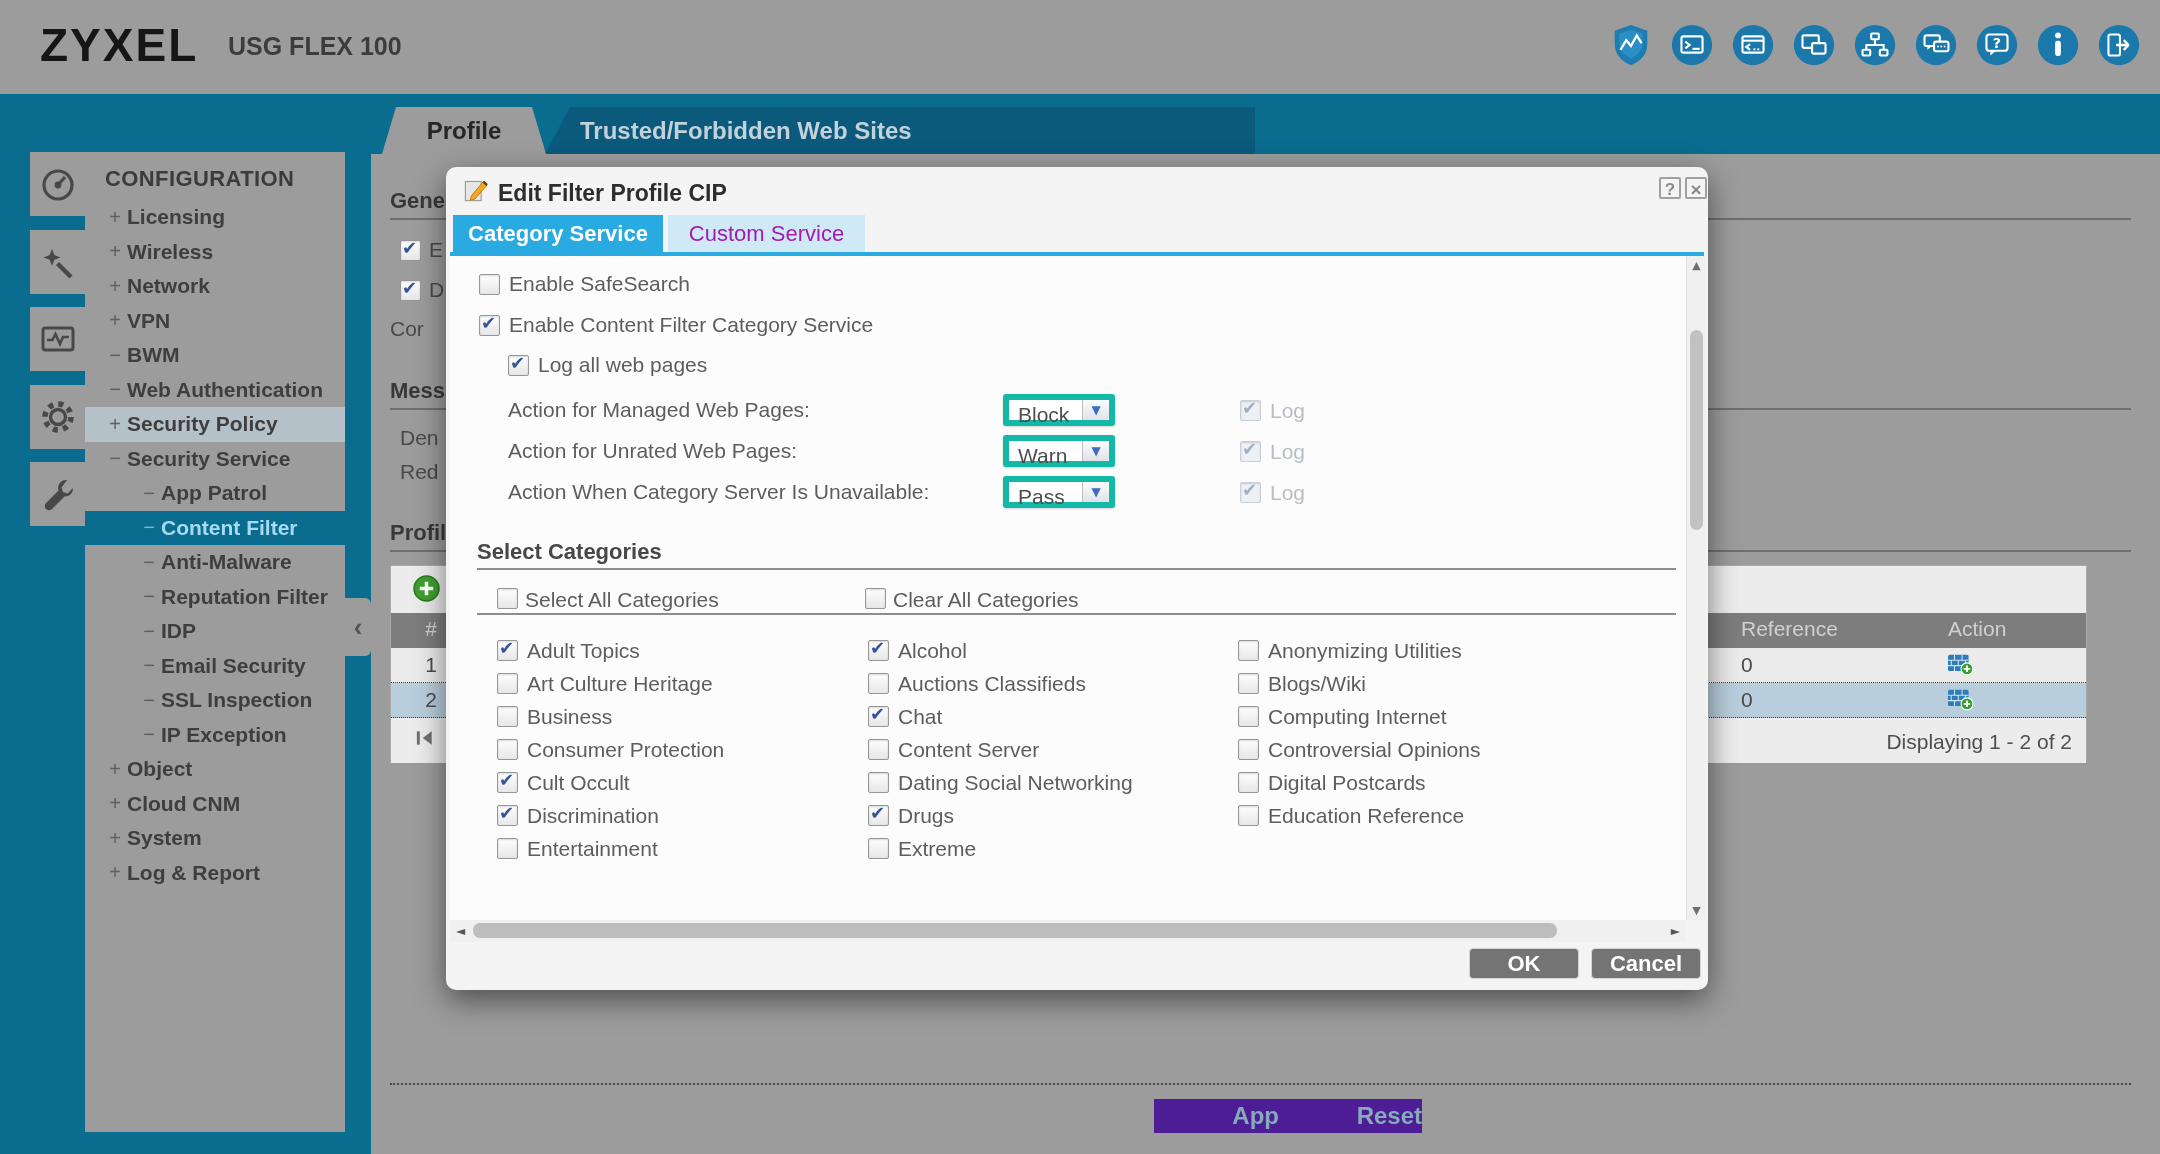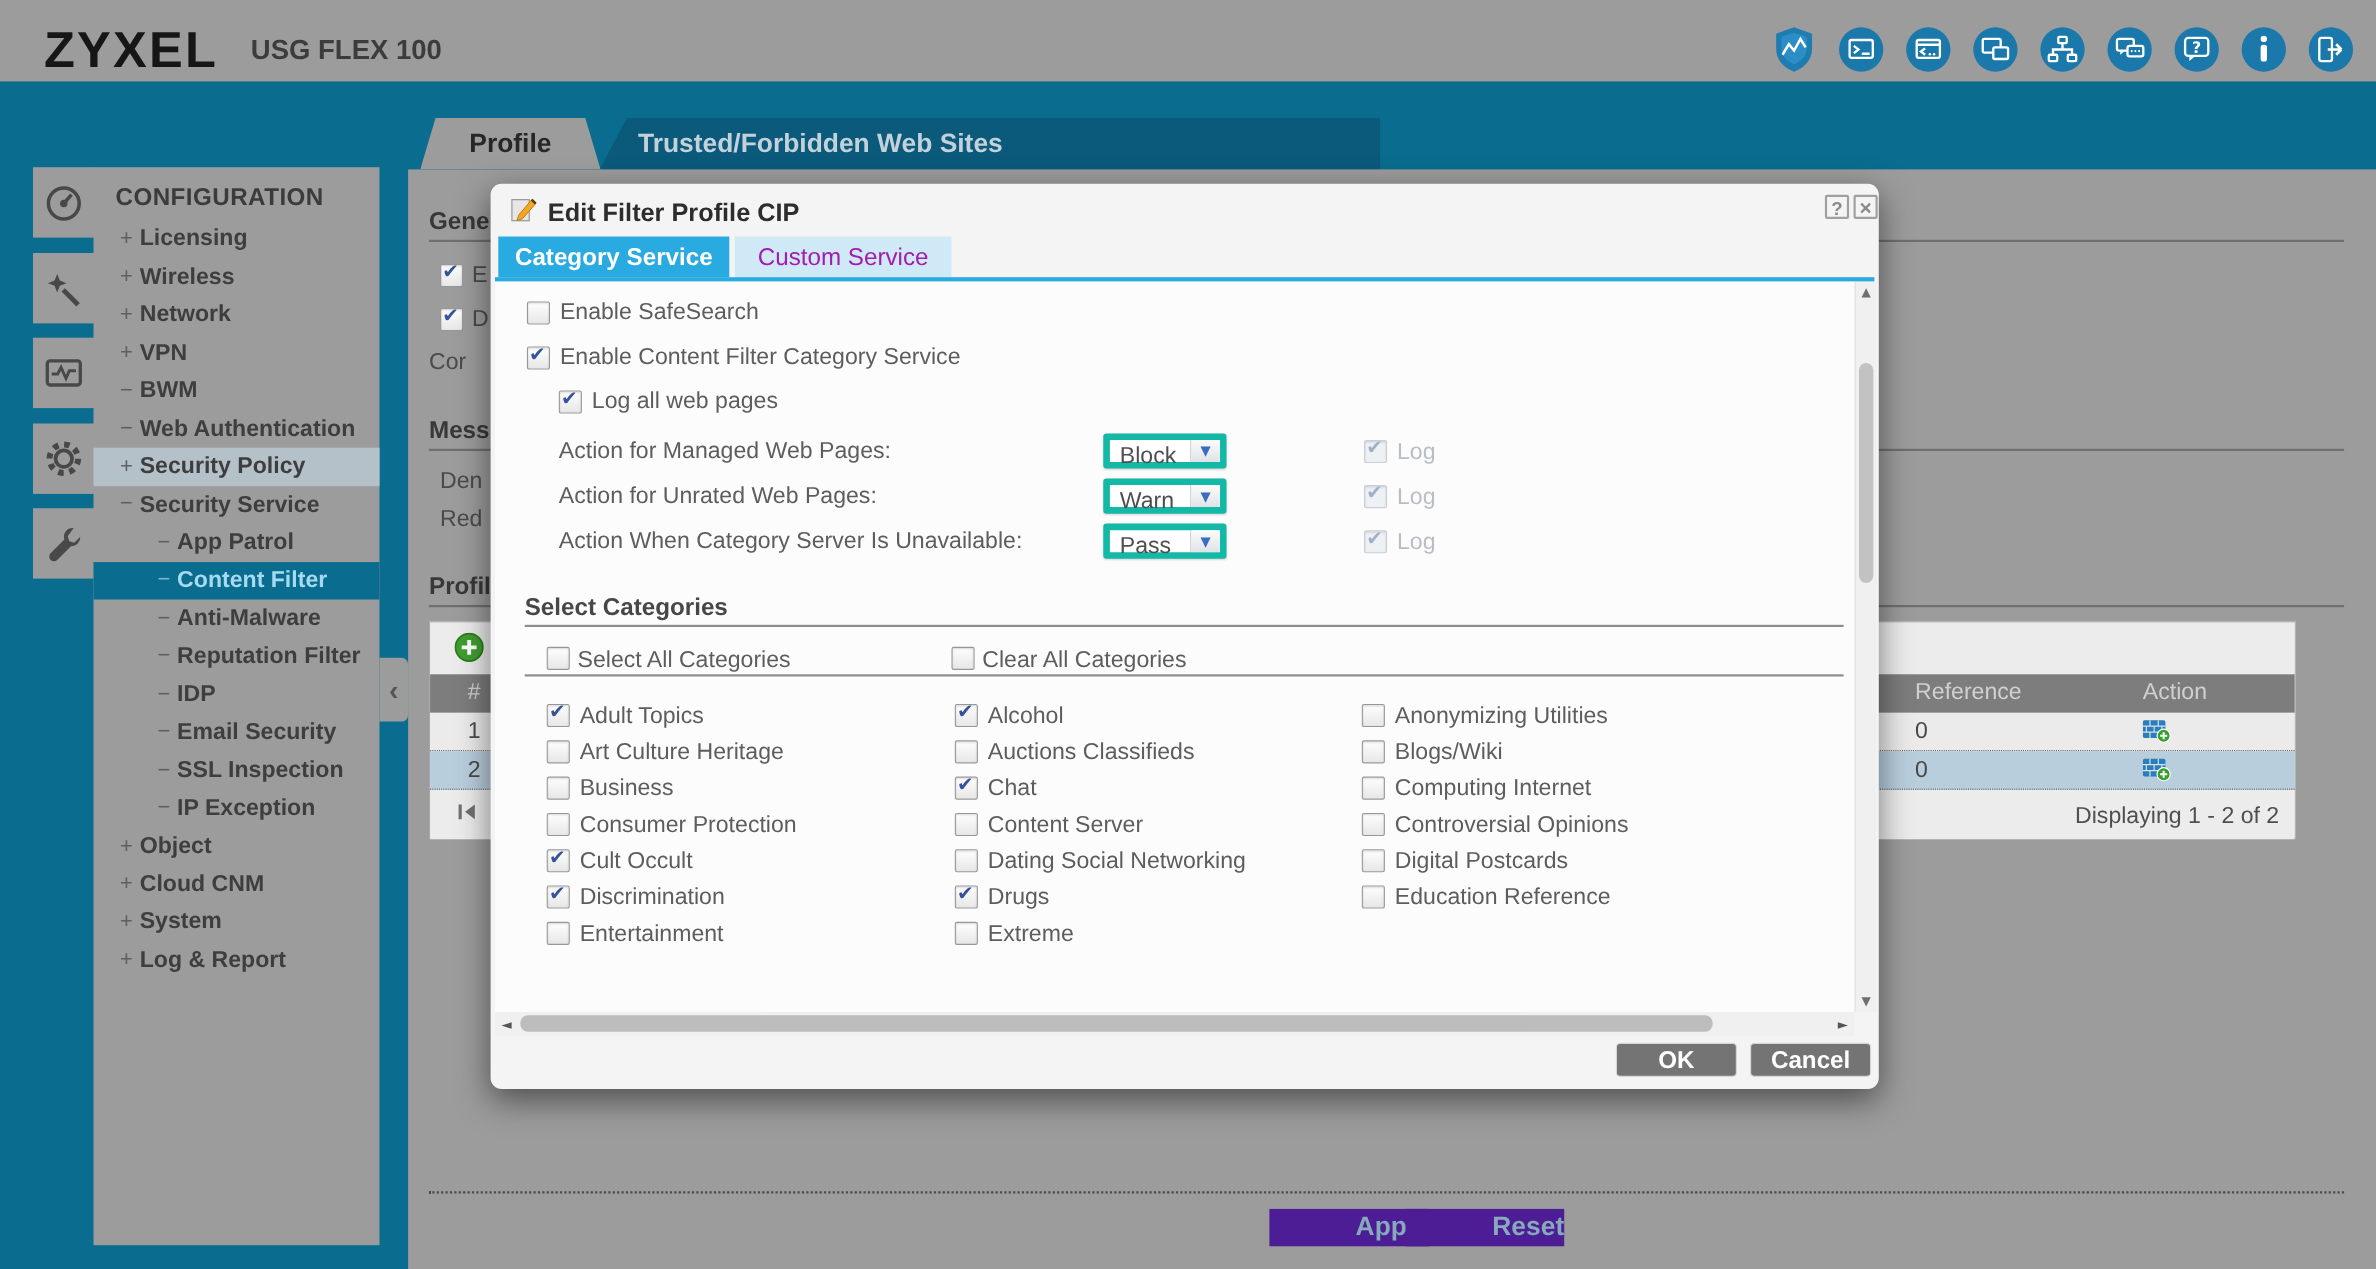--- a/index.html
+++ b/index.html
@@ -1,19 +1,19 @@
 <!DOCTYPE html>
 <html><head>
 <meta charset="utf-8">
 <style>
   html,body{margin:0;padding:0;background:#333;}
   #screen{position:relative;width:2160px;height:1154px;overflow:hidden;
     background:#0a6c8e;font-family:"Liberation Sans",sans-serif;}
   
-  #top-header{position:absolute;left:0;top:0;width:2160px;height:74px;background:#9c9c9c;}
+  #top-header{position:absolute;left:0;top:0;width:2160px;height:94px;background:#9c9c9c;}
   #brand{position:absolute;left:40px;top:18px;font-size:46px;font-weight:bold;
     letter-spacing:2px;color:#161616;}
   #model{position:absolute;left:228px;top:32px;font-size:25px;font-weight:bold;color:#3c3c3c;}
   #header-icons{position:absolute;right:18px;top:22px;display:flex;gap:15px;align-items:center;}
   .hicon{width:46px;height:46px;display:inline-block;}
   .hicon svg{width:46px;height:46px;}
   
   .rail-btn{position:absolute;left:30px;width:56px;height:64px;background:#9c9c9c;
     display:flex;align-items:center;justify-content:center;}
   .rail-btn svg{width:40px;height:40px;}

